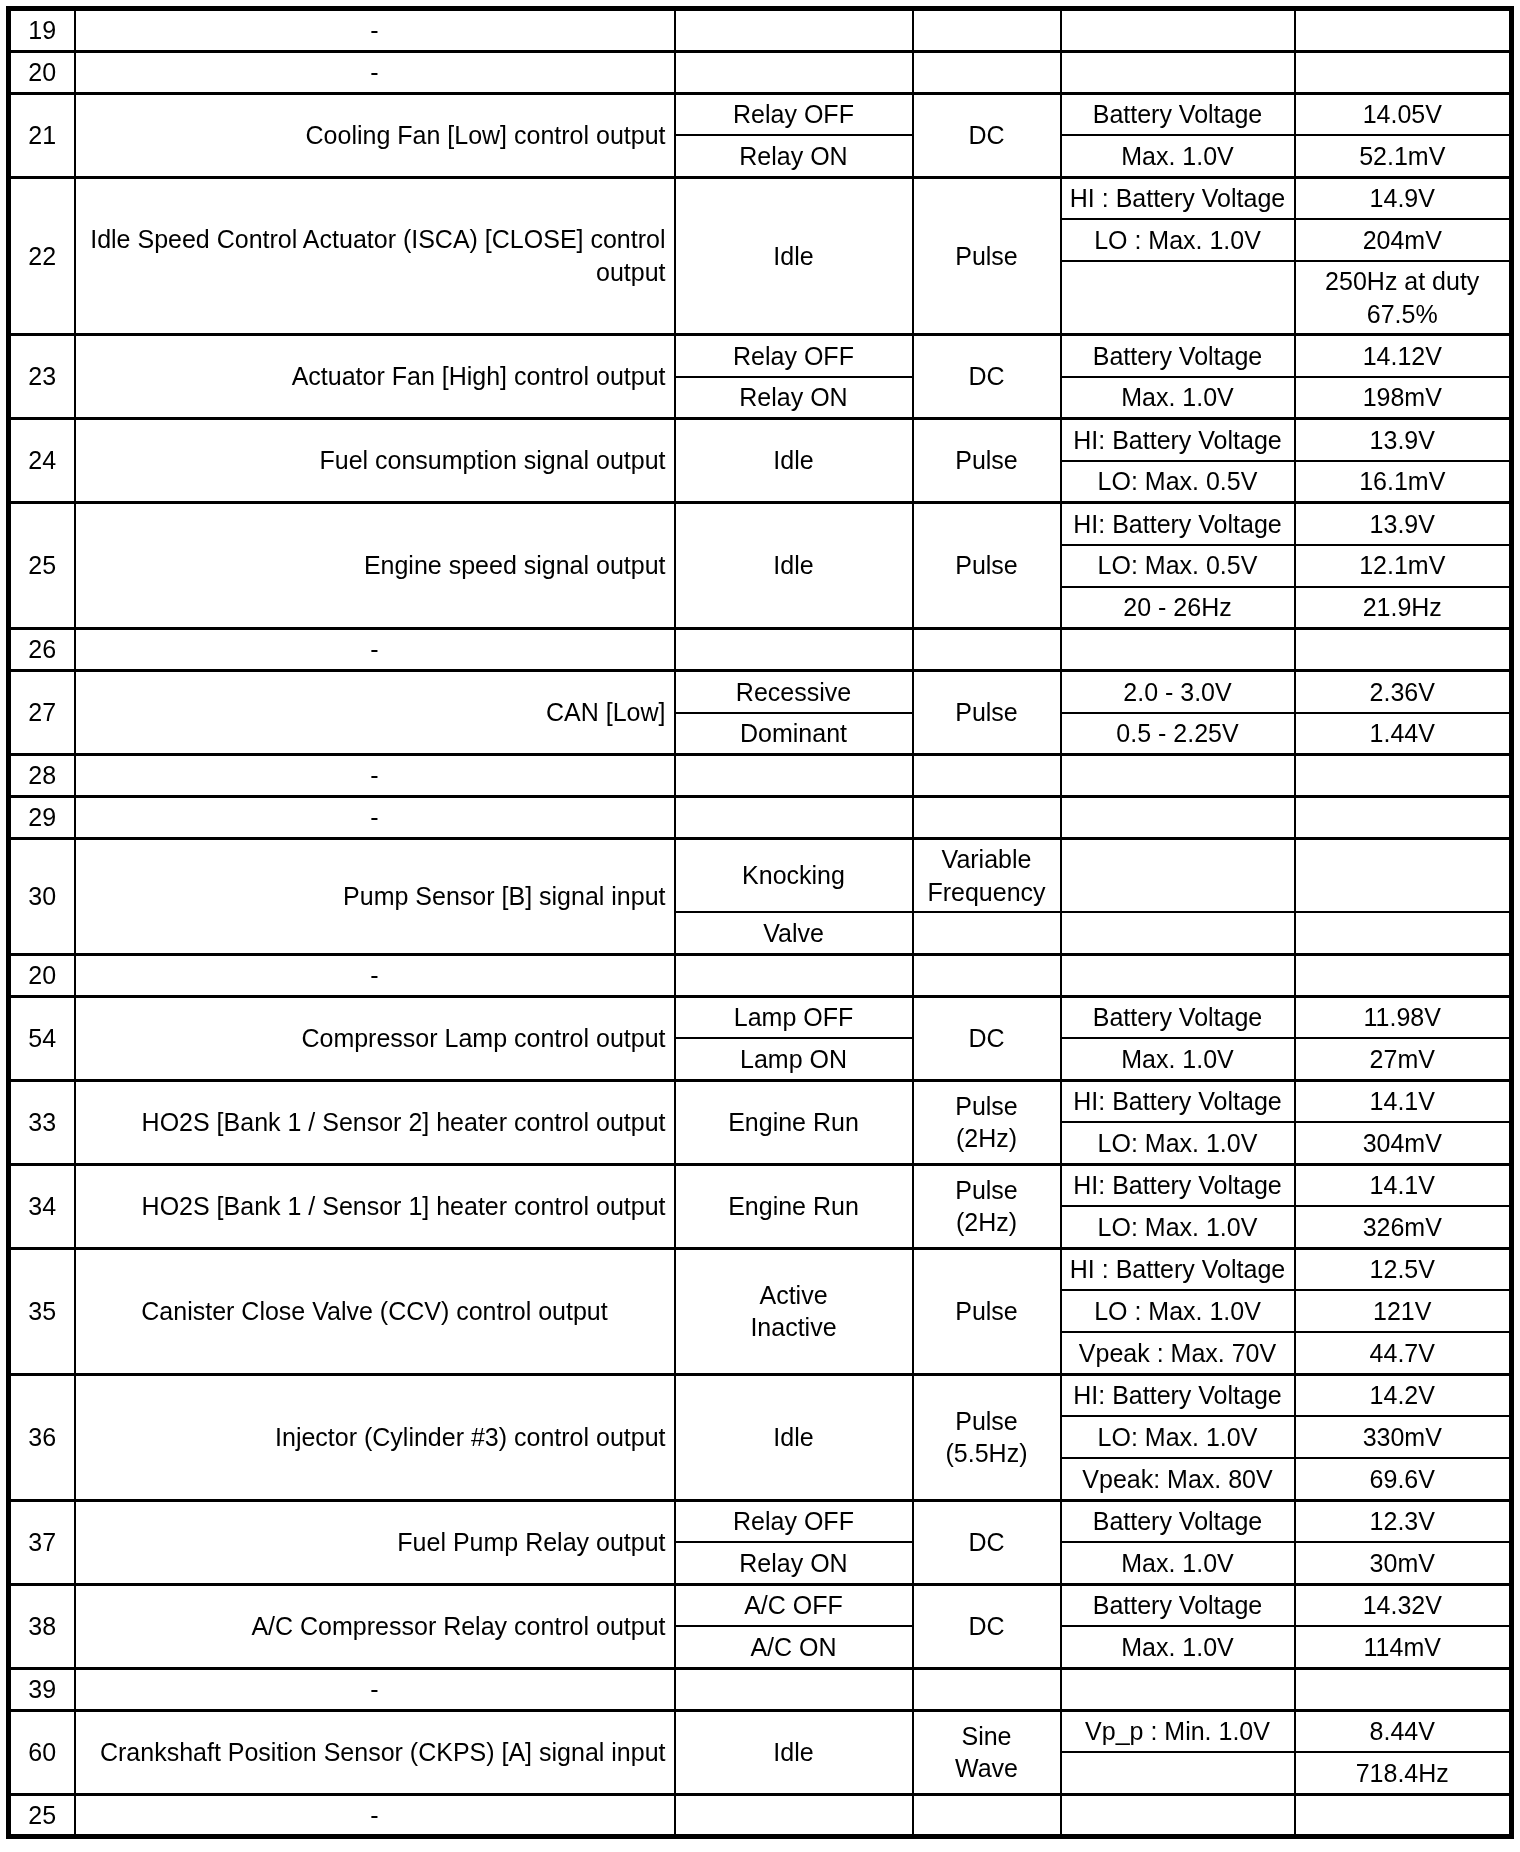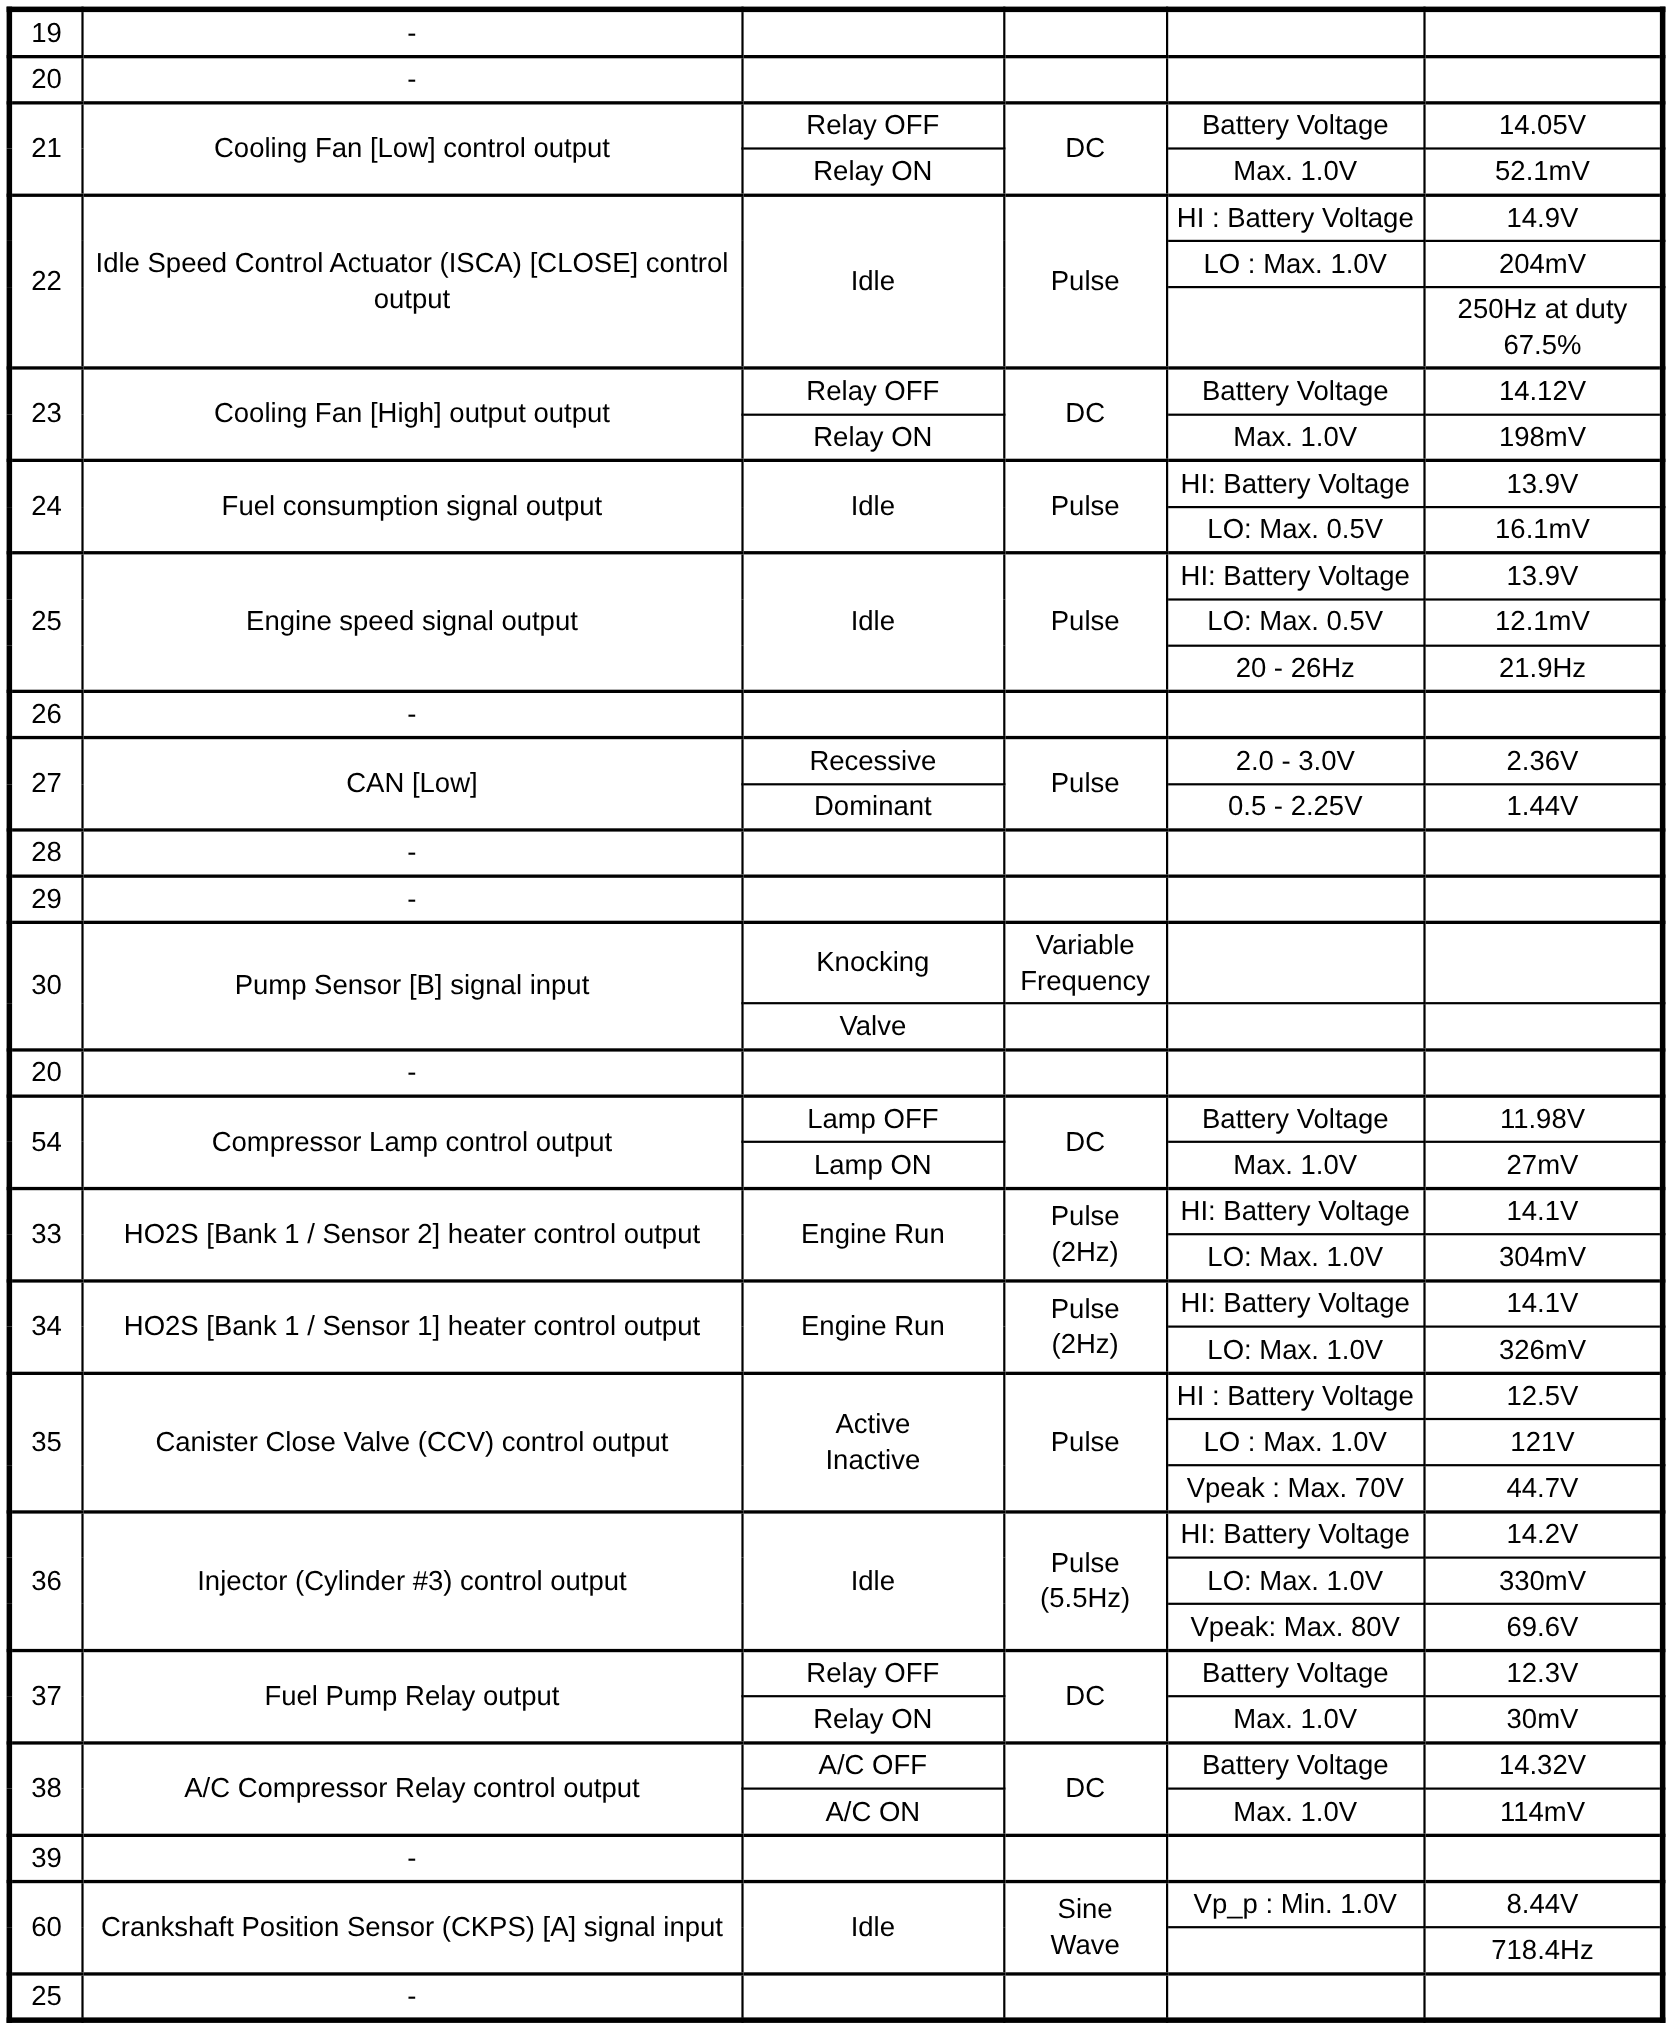--- a/index.html
+++ b/index.html
@@ -34,21 +34,21 @@
   table.spec td {
     border: 2px solid #000000;
     padding: 3px 8px;
     text-align: center;
     vertical-align: middle;
     white-space: pre-line;
     overflow: hidden;
   }
   
   table.spec tr.gs td { border-top-width: 3px; }
-  table.spec td.desc { text-align: center; }
+  table.spec td.desc { text-align: right; }
   table.spec td.desc.ctr { text-align: center; }
 </style>
 </head>
 <body>
 
 <div class="sheet">
   <table class="spec">
     <colgroup>
       <col class="c-num">
       <col class="c-desc">
@@ -99,21 +99,21 @@
           <td>LO : Max. 1.0V</td>
           <td>204mV</td>
         </tr>
         <tr>
           <td></td>
           <td>250Hz at duty
 67.5%</td>
         </tr>
         <tr class="gs">
           <td rowspan="2" class="num">23</td>
-          <td rowspan="2" class="desc">Cooling Fan [High] output output</td>
+          <td rowspan="2" class="desc">Actuator Fan [High] control output</td>
           <td>Relay OFF</td>
           <td rowspan="2">DC</td>
           <td>Battery Voltage</td>
           <td>14.12V</td>
         </tr>
         <tr>
           <td>Relay ON</td>
           <td>Max. 1.0V</td>
           <td>198mV</td>
         </tr>

